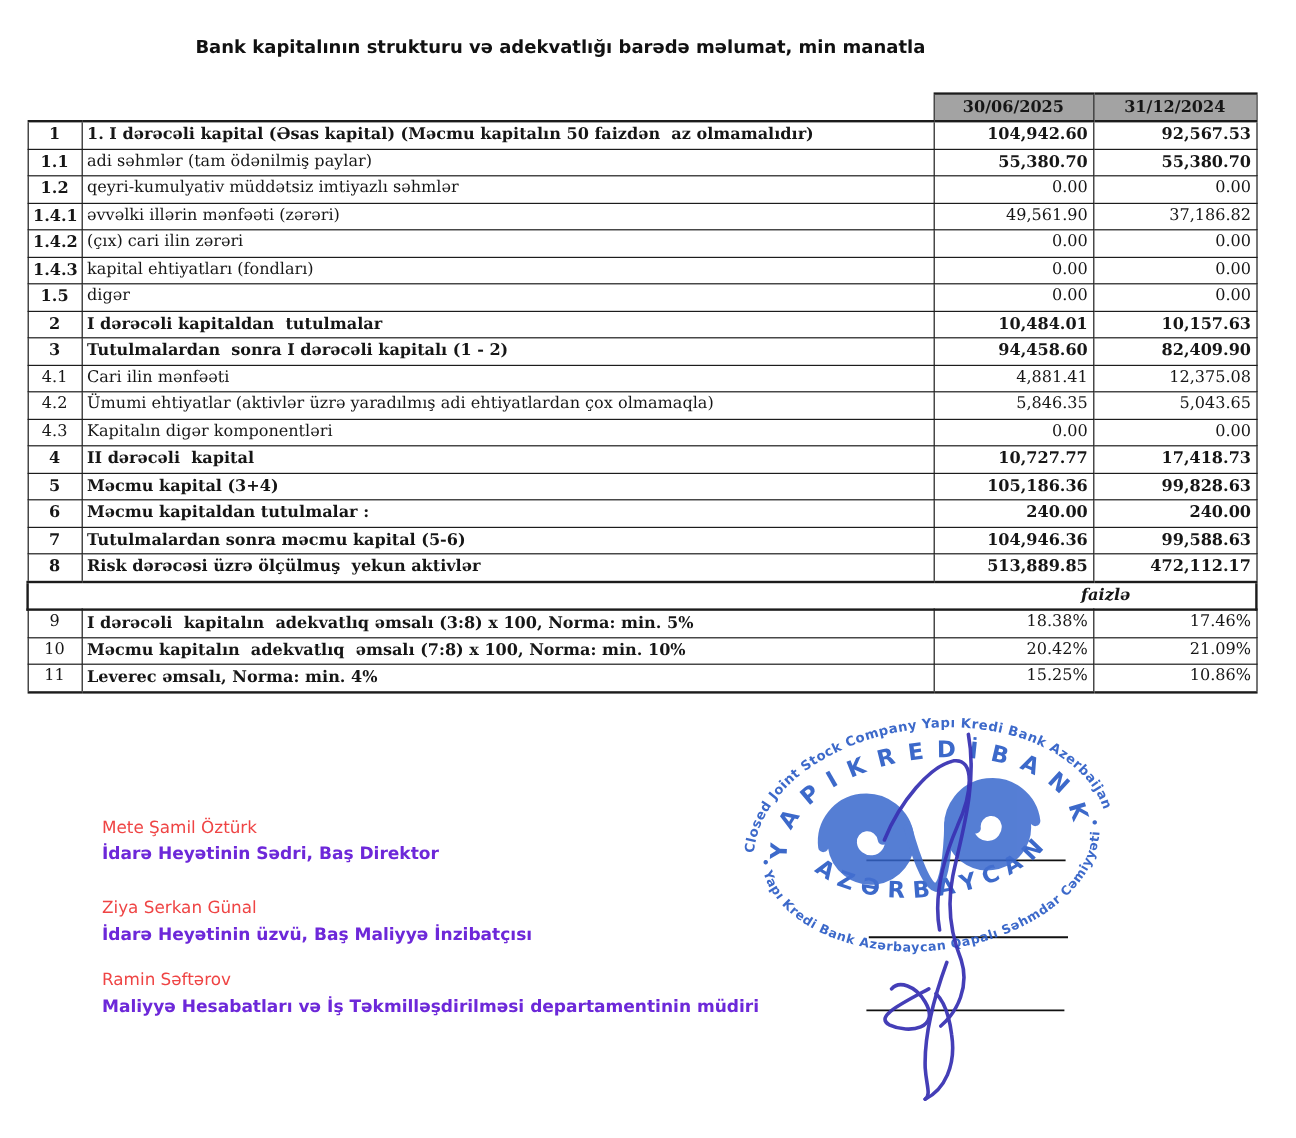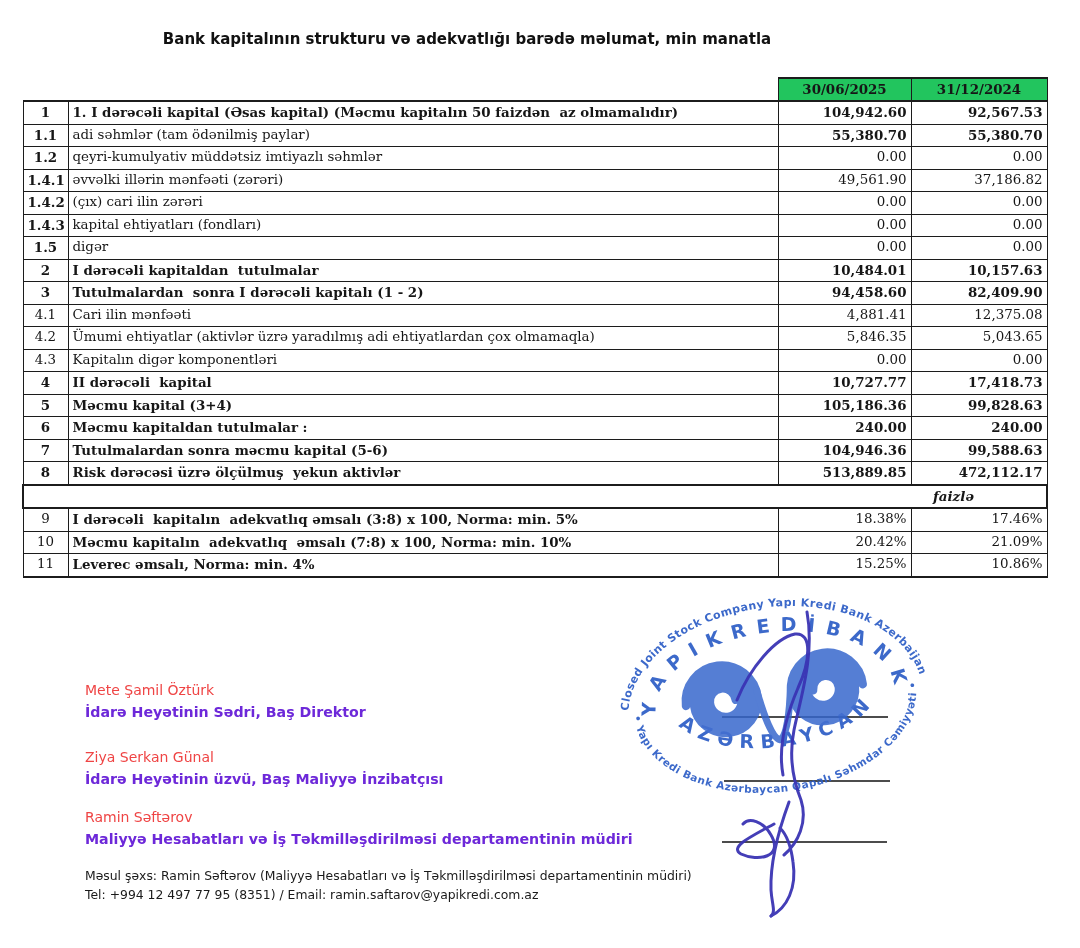--- a/index.html
+++ b/index.html
@@ -6,29 +6,29 @@
   .page{position:relative;width:1080px;height:948px;background:#fff;overflow:hidden;
         font-family:"DejaVu Serif", serif;color:#161616;}
   .title{position:absolute;top:30px;left:0;width:934px;text-align:center;
          font-family:"DejaVu Sans", sans-serif;font-weight:bold;font-size:15px;color:#111;}
   
   table.cap{position:absolute;left:22px;top:77px;width:1024px;border-collapse:collapse;table-layout:fixed;}
   table.cap td{border:1px solid #1c1c1c;font-size:13.4px;line-height:1.1;white-space:pre;
                overflow:hidden;padding:0 4px;height:21.5px;vertical-align:middle;}
   tr.hdr td{height:21px;}
   tr.hdr td.ghost{border:none;background:none;}
-  tr.hdr td.date{background:#22c55e;text-align:center;font-weight:bold;border-top:2px solid #1c1c1c;}
+  tr.hdr td.date{background:#a3a3a3;text-align:center;font-weight:bold;border-top:2px solid #1c1c1c;}
   td.c0{text-align:center;border-left:2px solid #1c1c1c;padding:0 1px;font-size:13px;}
   td.c1{text-align:left;}
   td.cv{text-align:right;}
   td.c3{border-right:2px solid #1c1c1c;}
   tr.first td{border-top:2px solid #1c1c1c;}
   tr.thickb td{border-bottom:2px solid #1c1c1c;}
   tr.sep td{border:2px solid #1c1c1c;font-style:italic;font-weight:bold;text-align:right;
-            padding-right:72px;font-size:13.5px;}
+            padding-right:104px;font-size:13.5px;}
   tr.last td{border-bottom:2px solid #1c1c1c;margin-left:32px;}
   .b{font-weight:bold;}
   
   .sigs{position:absolute;left:85px;top:0;width:620px;font-family:"DejaVu Sans", sans-serif;}
   .sig-block{position:absolute;left:0;}
   .sig-name{color:#ef4444;font-size:14px;line-height:22px;}
   .sig-role{color:#6d28d9;font-size:14.2px;font-weight:600;line-height:23px;}
   .foot{position:absolute;left:85px;top:866px;font-family:"DejaVu Sans", sans-serif;
         font-size:12.4px;color:#1a1a1a;line-height:19px;}
   
@@ -190,24 +190,20 @@
     <div class="sig-block" style="top:746px">
       <div class="sig-name">Ziya Serkan Günal</div>
       <div class="sig-role">İdarə Heyətinin üzvü, Baş Maliyyə İnzibatçısı</div>
     </div>
     <div class="sig-block" style="top:806px">
       <div class="sig-name">Ramin Səftərov</div>
       <div class="sig-role">Maliyyə Hesabatları və İş Təkmilləşdirilməsi departamentinin müdiri</div>
     </div>
   </div>
 
-  <div class="foot">
-    <div>Məsul şəxs: Ramin Səftərov (Maliyyə Hesabatları və İş Təkmilləşdirilməsi departamentinin müdiri)</div>
-    <div>Tel: +994 12 497 77 95 (8351) / Email: ramin.saftarov@yapikredi.com.az</div>
-  </div>
 
   <svg class="overlay" width="1080" height="948" viewBox="0 0 1080 948">
 
     <g stroke="#111" stroke-width="1.6">
       <line x1="722" y1="717" x2="888" y2="717"></line>
       <line x1="724" y1="781" x2="890" y2="781"></line>
       <line x1="722" y1="842" x2="887" y2="842"></line>
     </g>
 
     <defs>

